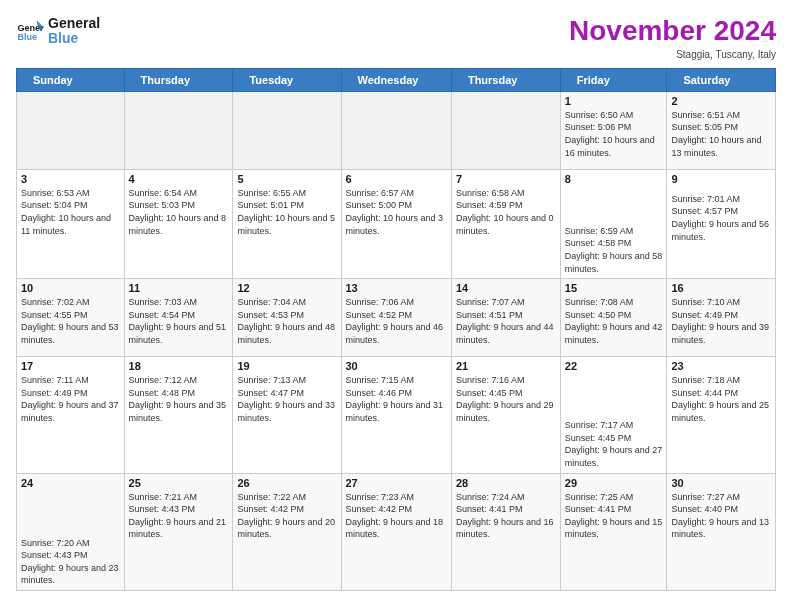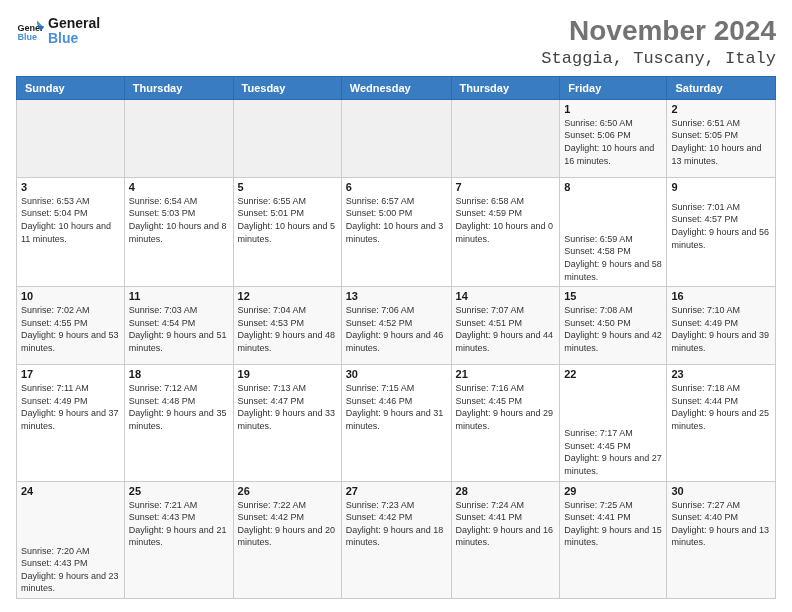--- a/index.html
+++ b/index.html
@@ -29,38 +29,37 @@
     .logo-icon {
       width: 28px;
       height: 28px;
     }
     .title-block {
       text-align: right;
     }
     .month-title {
       font-size: 28px;
       font-weight: bold;
-      color: #737373;
+      color: #a21caf;
       line-height: 1.1;
     }
     .location {
-      font-size: 17px;
+      font-size: 10px;
       color: #444;
       margin-top: 2px;
-      font-family: Liberation Mono, monospace;
     }
     .calendar {
       width: 100%;
       border-collapse: collapse;
       font-size: 10px;
     }
     .calendar thead th {
       background-color: #3a7cc1;
       color: #fff;
-      padding: 5px 8px;
+      padding: 5px 16px;
       text-align: left;
       font-size: 11px;
       font-weight: bold;
       border: 1px solid #2a6ab0;
     }
     .calendar tbody td {
       border: 1px solid #ccc;
       vertical-align: top;
       padding: 3px 4px;
       width: 113px;

